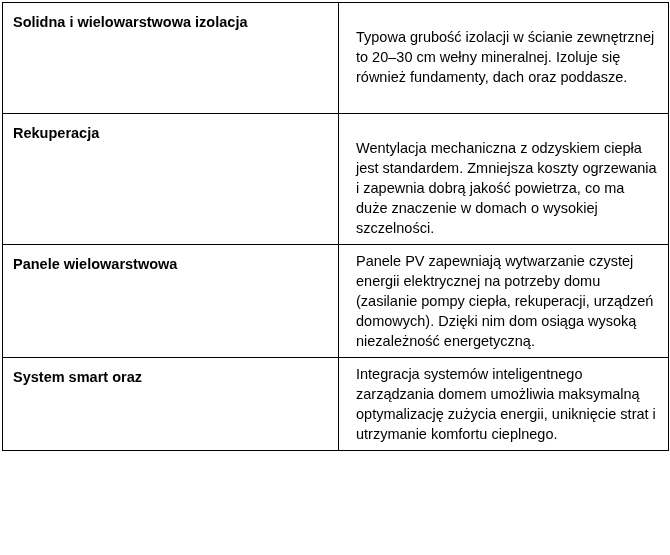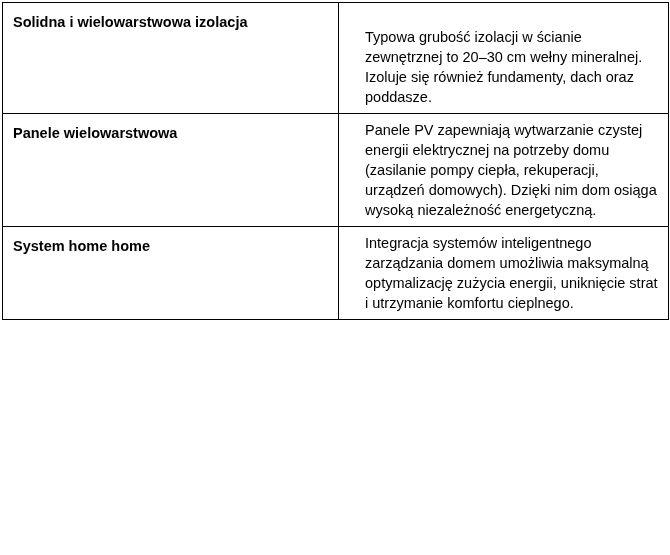--- a/index.html
+++ b/index.html
@@ -29,21 +29,21 @@
     line-height: 20px;
   }
   col.c-left  { width: 336px; }
   col.c-right { width: 330px; }
 
   td.term-cell {
     font-weight: bold;
     padding: 9px 10px 6px 10px;
   }
   td.desc-cell {
-    padding: 6px 10px 6px 26px;
+    padding: 6px 10px 6px 17px;
   }
   
   td.desc-cell.pad-top { padding-top: 24px; }
 
   tr.row-1 td { height: 111px; }
   tr.row-2 td { height: 135px; }
   tr.row-3 td { height: 119px; }
   tr.row-4 td { height: 105px; }
   tr.row-5 td { height: 79px;  }
 
@@ -73,33 +73,41 @@
       <tr class="row-1">
         <td class="term-cell">
           <span>Solidna i wielowarstwowa izolacja</span>
         </td>
         <td class="desc-cell pad-top">
           <p class="desc-text">Typowa grubość izolacji w ścianie zewnętrznej to 20–30 cm wełny mineralnej. Izoluje się również fundamenty, dach oraz poddasze.</p>
         </td>
       </tr>
 
 
+      <tr class="row-3">
+        <td class="term-cell">
+          <span>Rekuperacja</span>
+        </td>
+        <td class="desc-cell pad-top">
+          <p class="desc-text">Wentylacja mechaniczna z odzyskiem ciepła jest standardem. Zmniejsza koszty ogrzewania i zapewnia dobrą jakość powietrza, co ma duże znaczenie w domach o wysokiej szczelności.</p>
+        </td>
+      </tr>
 
       <tr class="row-4">
         <td class="term-cell">
           <span>Panele wielowarstwowa</span>
         </td>
         <td class="desc-cell">
           <p class="desc-text">Panele PV zapewniają wytwarzanie czystej energii elektrycznej na potrzeby domu (zasilanie pompy ciepła, rekuperacji, urządzeń domowych). Dzięki nim dom osiąga wysoką niezależność energetyczną.</p>
         </td>
       </tr>
 
       <tr class="row-5">
         <td class="term-cell">
-          <span>System home home</span>
+          <span>System smart oraz</span>
         </td>
         <td class="desc-cell">
           <p class="desc-text">Integracja systemów inteligentnego zarządzania domem umożliwia maksymalną optymalizację zużycia energii, uniknięcie strat i utrzymanie komfortu cieplnego.</p>
         </td>
       </tr>
 
     </tbody>
   </table>
 </div>
 

